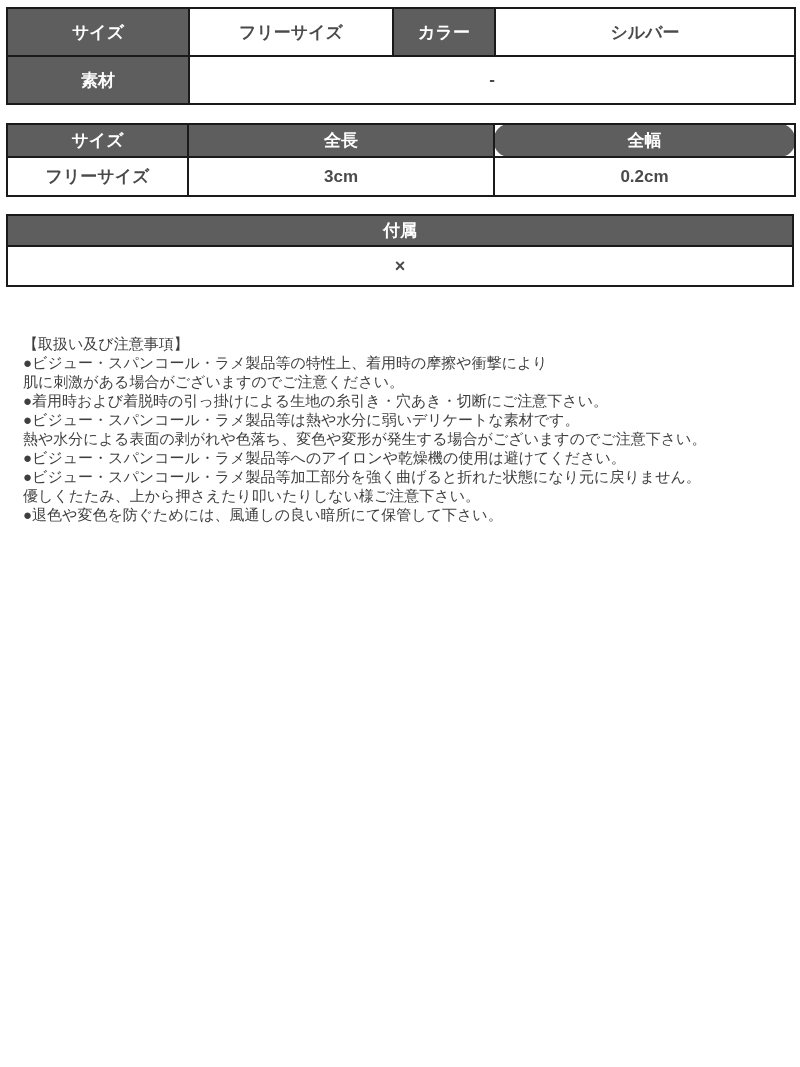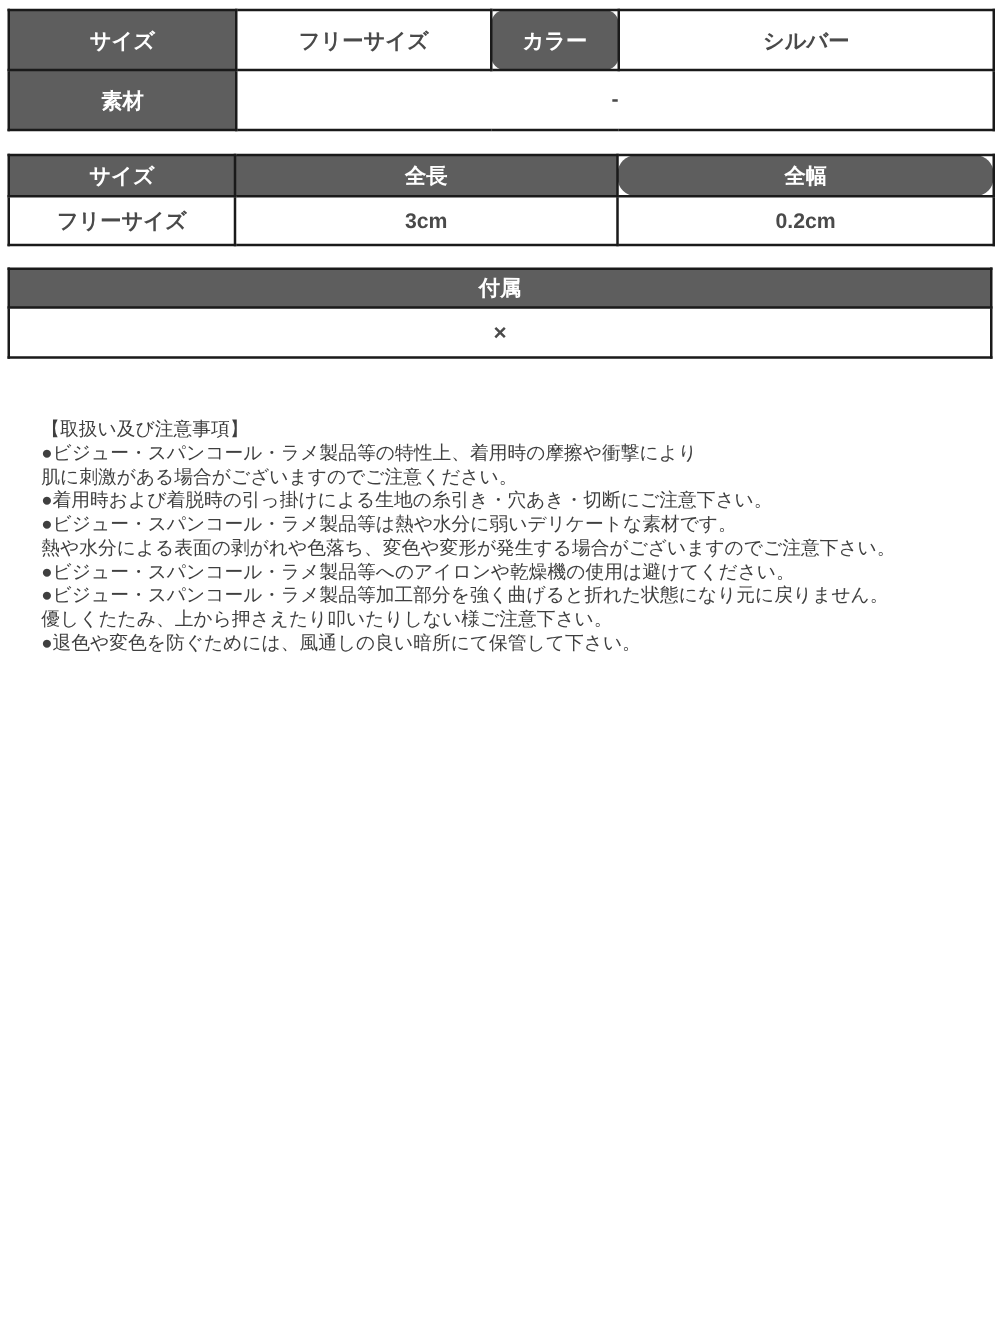--- a/index.html
+++ b/index.html
@@ -30,37 +30,37 @@
   }
   .spec-table td {
     background: #ffffff;
     color: #4a4a4a;
     font-weight: bold;
   }
   #table1 { margin-top: 7px; }
   #table1 th, #table1 td { height: 48px; }
   #table1 .col-label { width: 182px; }
   #table1 .col-val1  { width: 204px; }
-  #table1 .col-label2{ width: 102px; border-radius: 11px; }
+  #table1 .col-label2{ width: 102px; }
   #table1 .col-val2  { width: 300px; }
 
   #table2 { margin-top: 18px; }
   #table2 th { height: 33px; }
   #table2 td { height: 39px; }
   #table2 .col-a { width: 181px; }
   #table2 .col-b { width: 306px; }
   #table2 .col-c { width: 301px; border-radius: 15px; }
 
   #table3 { margin-top: 17px; }
   #table3 th { height: 31px; }
   #table3 td { height: 40px; font-size: 18px; }
 
   .notes {
     margin-top: 47px;
-    padding-left: 33px;
+    padding-left: 23px;
     padding-right: 28px;
     font-size: 15px;
     line-height: 19px;
     color: #3f3f3f;
   }
   .notes div { white-space: nowrap; }
 </style>
 </head>
 <body>
 

